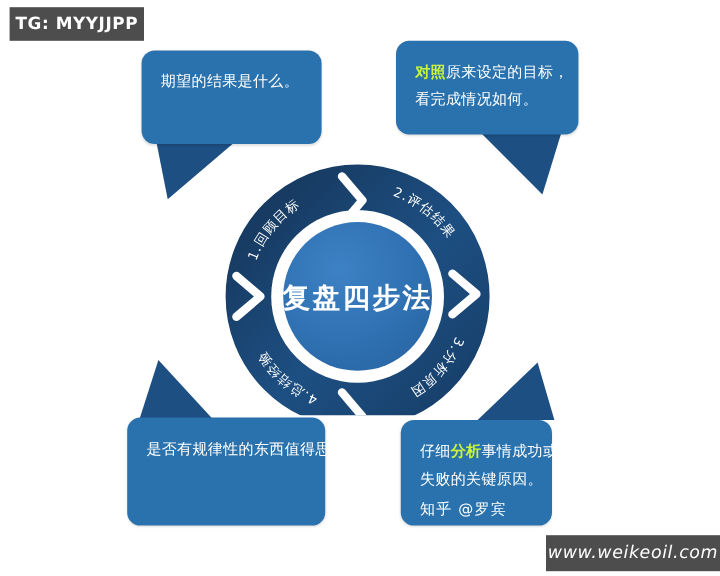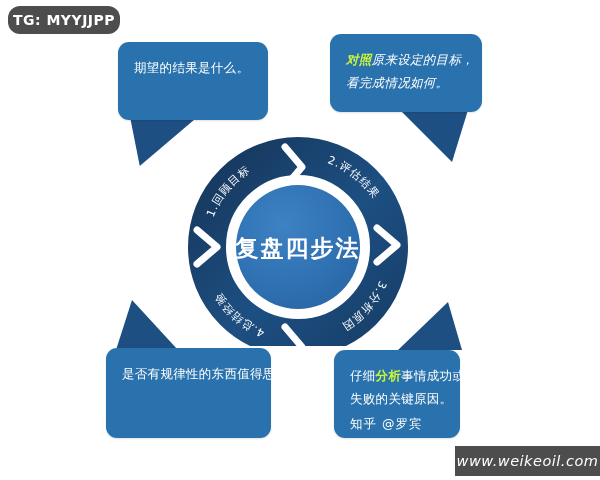--- a/index.html
+++ b/index.html
@@ -31,21 +31,21 @@
     letter-spacing: 0.5px;
     display: flex;
     align-items: center;
     justify-content: center;
   }
   #tg-badge {
     left: 8px;
     top: 6px;
     width: 112px;
     height: 28px;
-    border-radius: 12px;
+    border-radius: 0;
     font-size: 14px;
   }
   #site-badge {
     left: 455px;
     top: 446px;
     width: 145px;
     height: 30px;
     font-size: 14.5px;
     font-weight: normal;
     font-style: italic;
@@ -72,21 +72,21 @@
   .attrib {
     display: block;
     text-align: left;
     font-size: 12.5px;
     margin-top: 2px;
     color: #ffffff;
     letter-spacing: 1px;
   }
 
   #bubble-tl { left: 118px; top: 42px;  width: 150px; height: 78px; }
-  #bubble-tr { left: 330px; top: 34px;  width: 152px; height: 78px; font-style: italic; }
+  #bubble-tr { left: 330px; top: 34px;  width: 152px; height: 78px; }
   #bubble-bl { left: 106px; top: 348px; width: 165px; height: 90px; }
   #bubble-br { left: 334px; top: 350px; width: 126px; height: 88px; }
 
   
   .tail {
     position: absolute;
     width: 0; height: 0;
   }
   #tail-tl {
     left: 126px; top: 118px;

